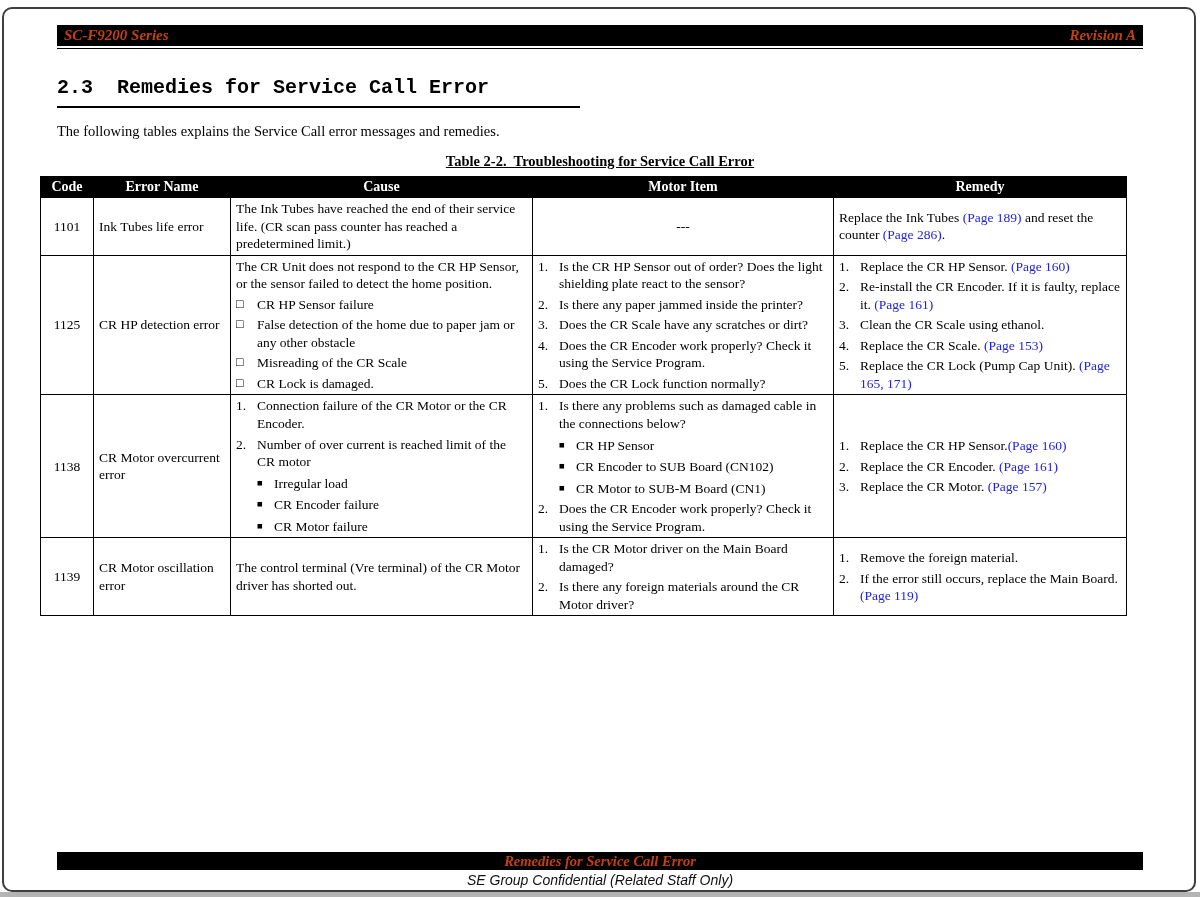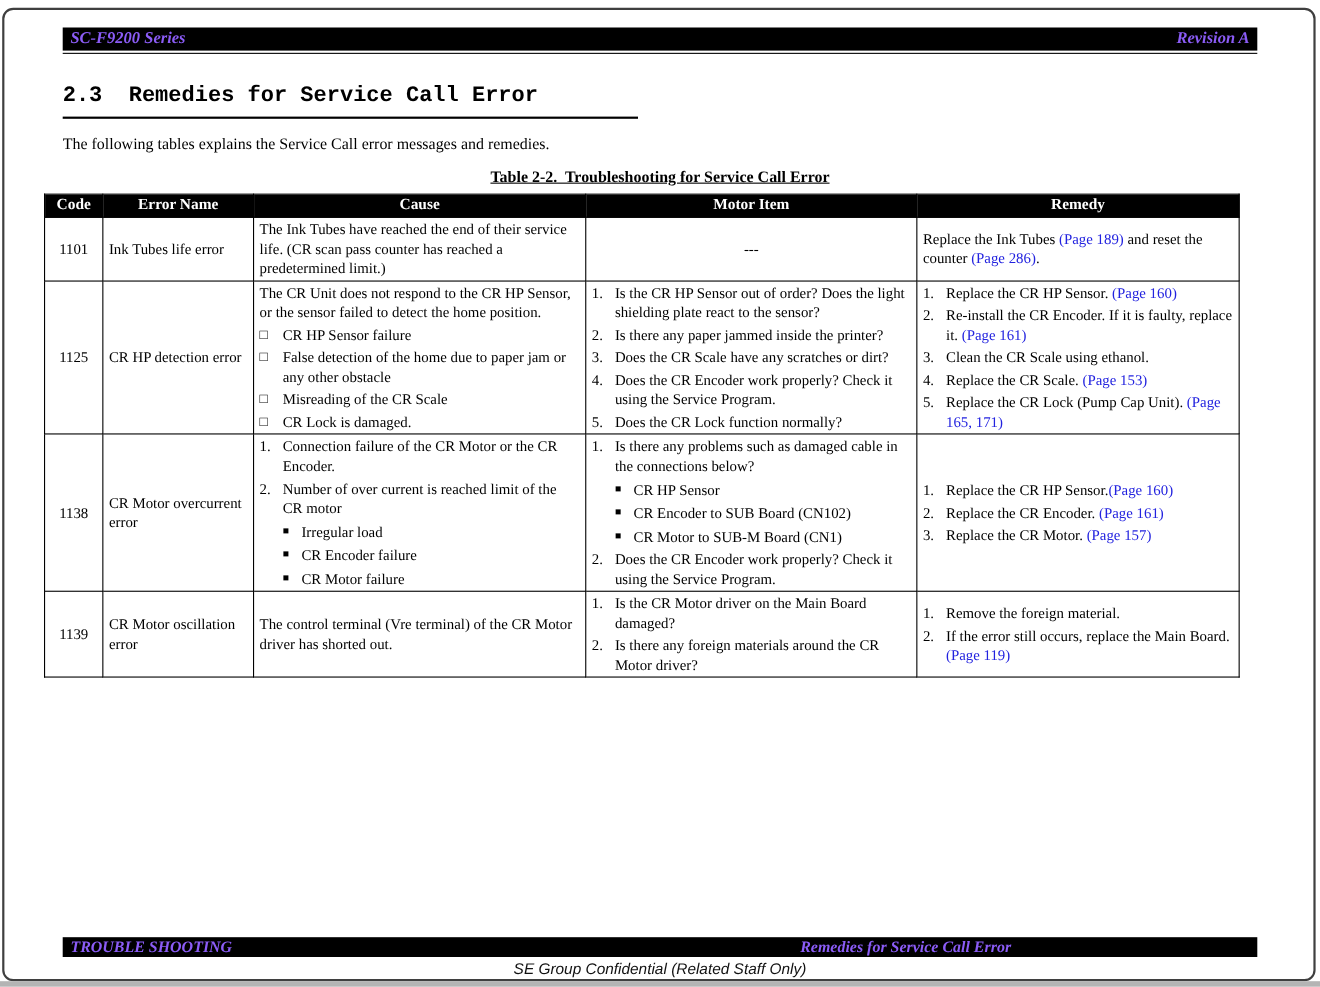--- a/index.html
+++ b/index.html
@@ -2,21 +2,21 @@
 <html><head>
 <meta charset="utf-8">
 <style>
   html,body{margin:0;padding:0;width:1200px;height:897px;background:#ffffff;overflow:hidden;
     font-family:"Liberation Serif","DejaVu Serif",serif;color:#000;}
   .page-frame{position:absolute;left:2px;top:7px;width:1190px;height:881px;
     border:2px solid #3f3f3f;border-radius:10px;background:#fff;}
   .bottom-strip{position:absolute;left:0;bottom:0;width:1200px;height:5px;background:#b4b4b4;}
 
   
-  .bar{position:absolute;left:57px;width:1086px;background:#000;color:#8b5cf6;
+  .bar{position:absolute;left:57px;width:1086px;background:#000;color:#c2410c;
     font-weight:bold;font-style:italic;display:flex;align-items:center;box-sizing:border-box;
     padding:0 7px;font-size:15px;}
   .header-bar{top:25px;height:21px;justify-content:space-between;}
   .header-underline{position:absolute;left:57px;top:48px;width:1086px;height:1px;background:#000;}
   .footer-bar{top:852px;height:18px;font-size:14.5px;}
   .footer-bar .fl{flex:1;text-align:left;}
   .footer-bar .fc{flex:1.4;text-align:center;}
   .footer-bar .fr{flex:1;text-align:right;}
 
   .section-title{position:absolute;left:57px;top:76px;width:523px;font-size:20px;font-weight:bold;
@@ -253,18 +253,17 @@
               <span class="n">2.</span>
               <span class="txt"><span>If the error still occurs, replace the Main Board. </span><span class="link">(Page 119)</span></span>
             </div>
           </td>
         </tr>
       </tbody>
   </table>
 </div>
 
 <div class="bar footer-bar">
-  <span class="fl">TROUBLE SHOOTING</span>
   <span class="fc">Remedies for Service Call Error</span>
 </div>
 <div class="confidential">SE Group Confidential (Related Staff Only)</div>
 
 <div class="bottom-strip"></div>
 
 </body></html>

